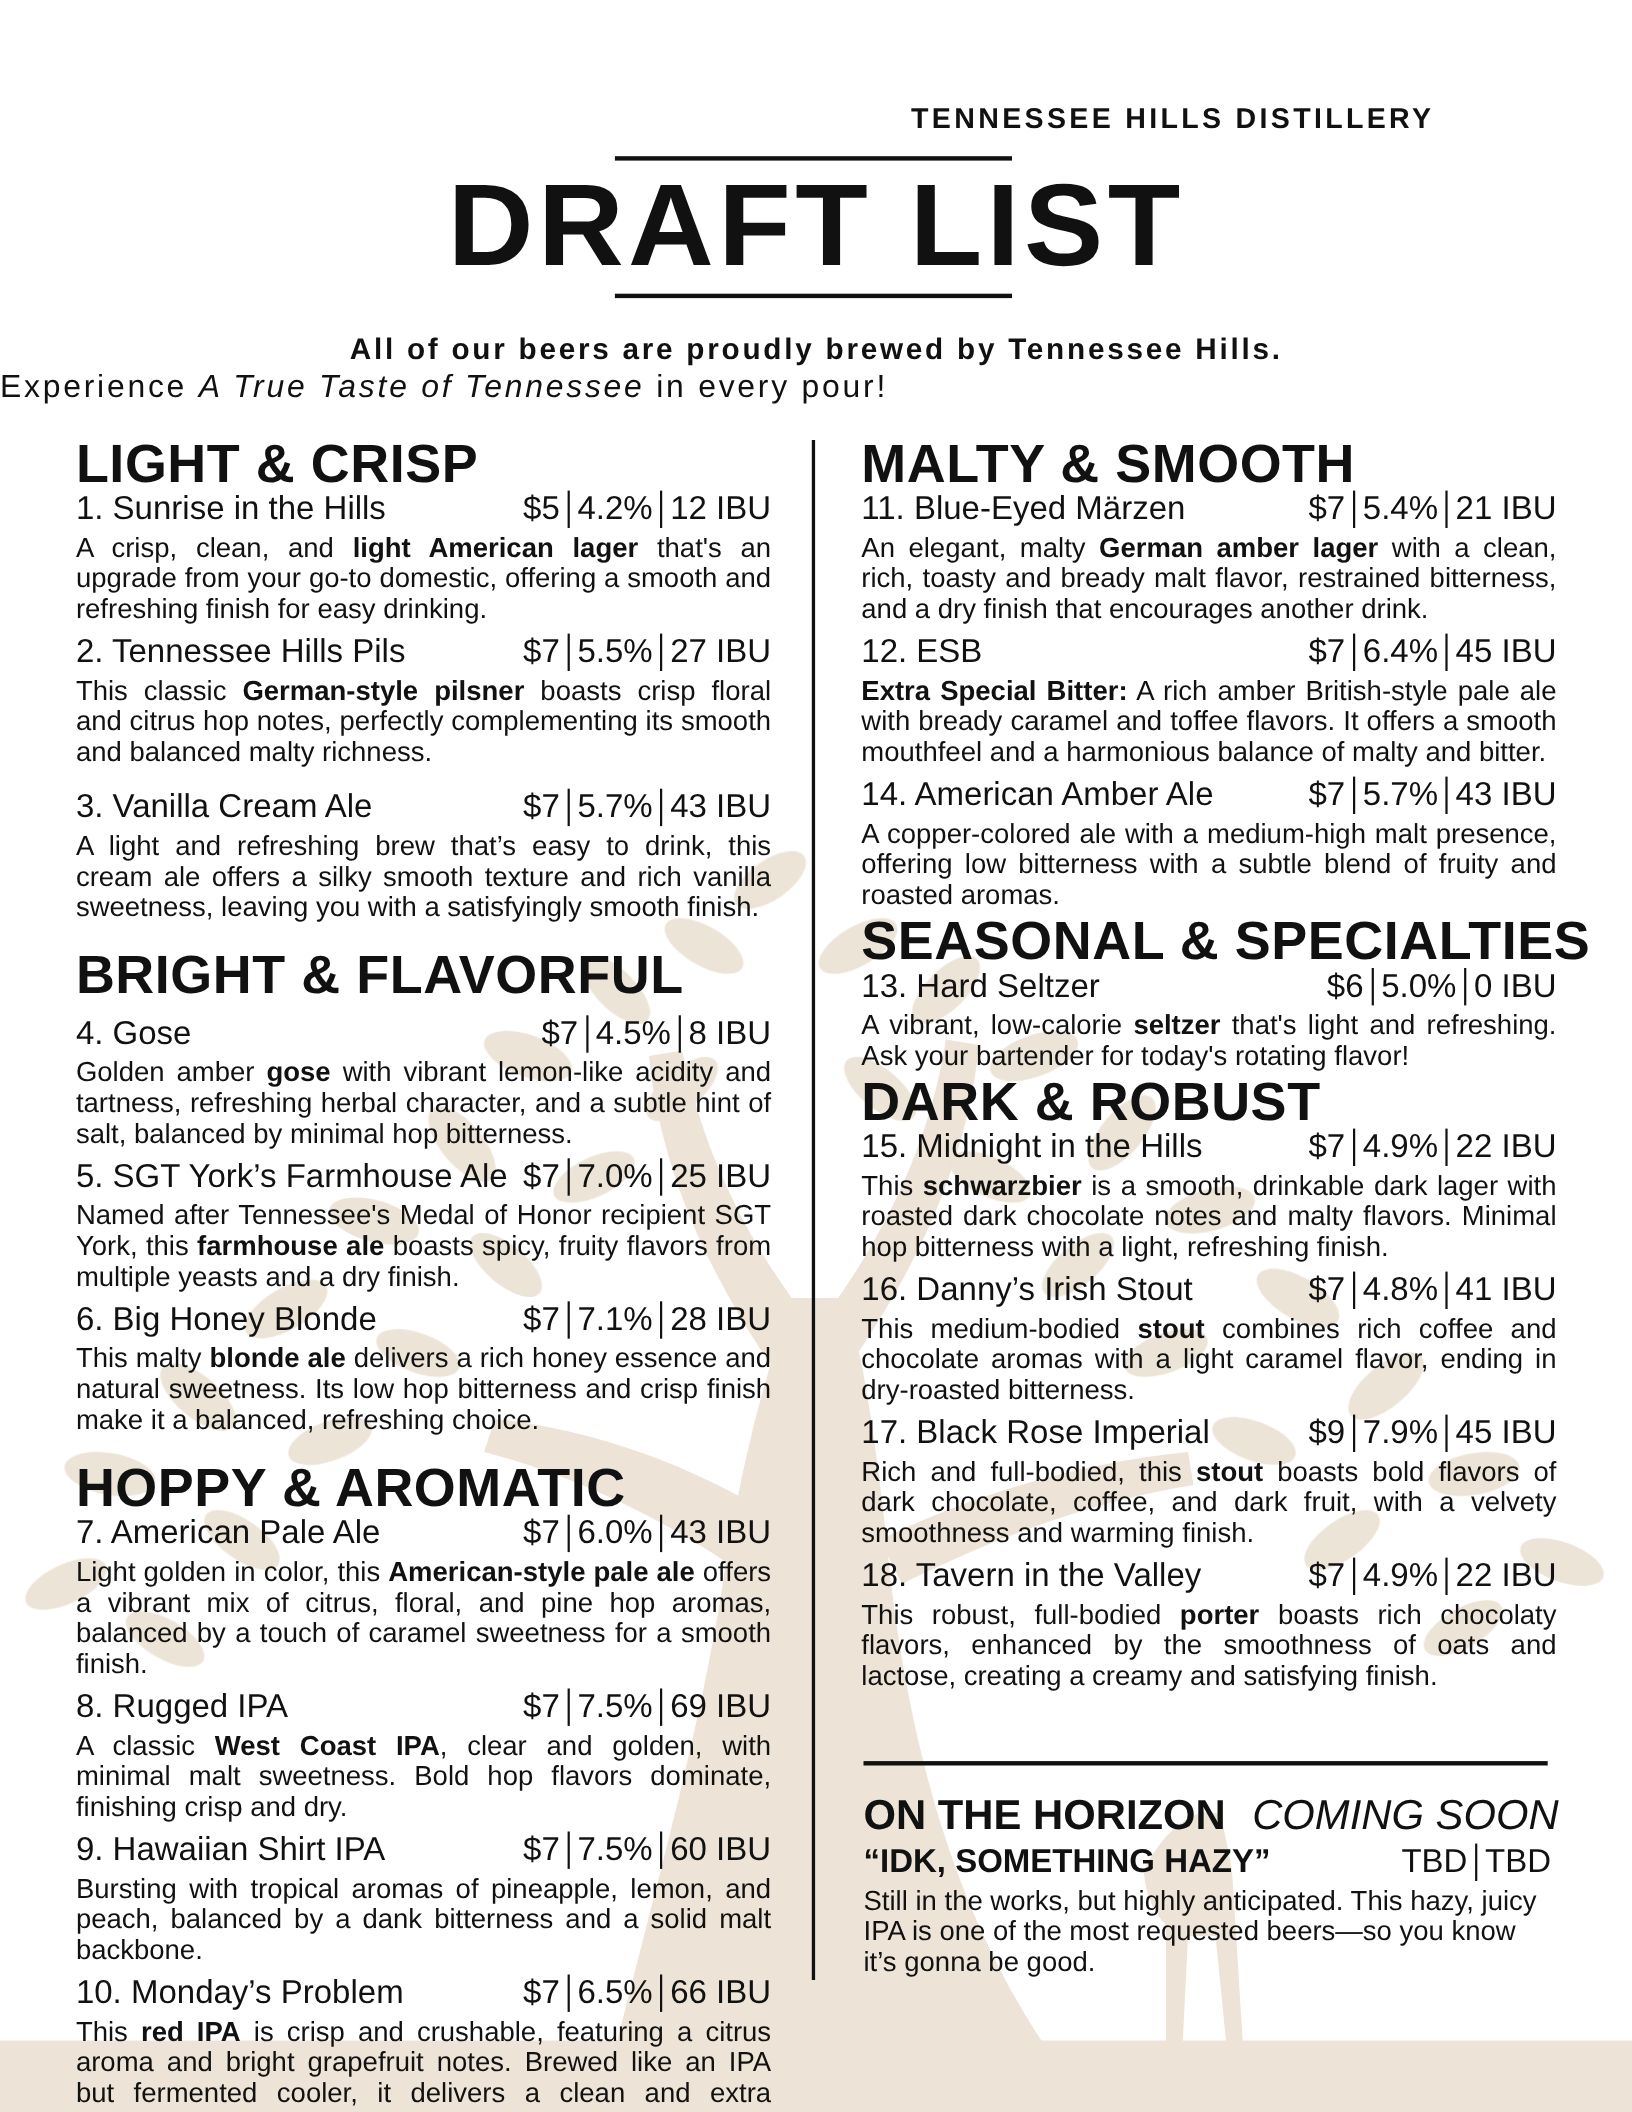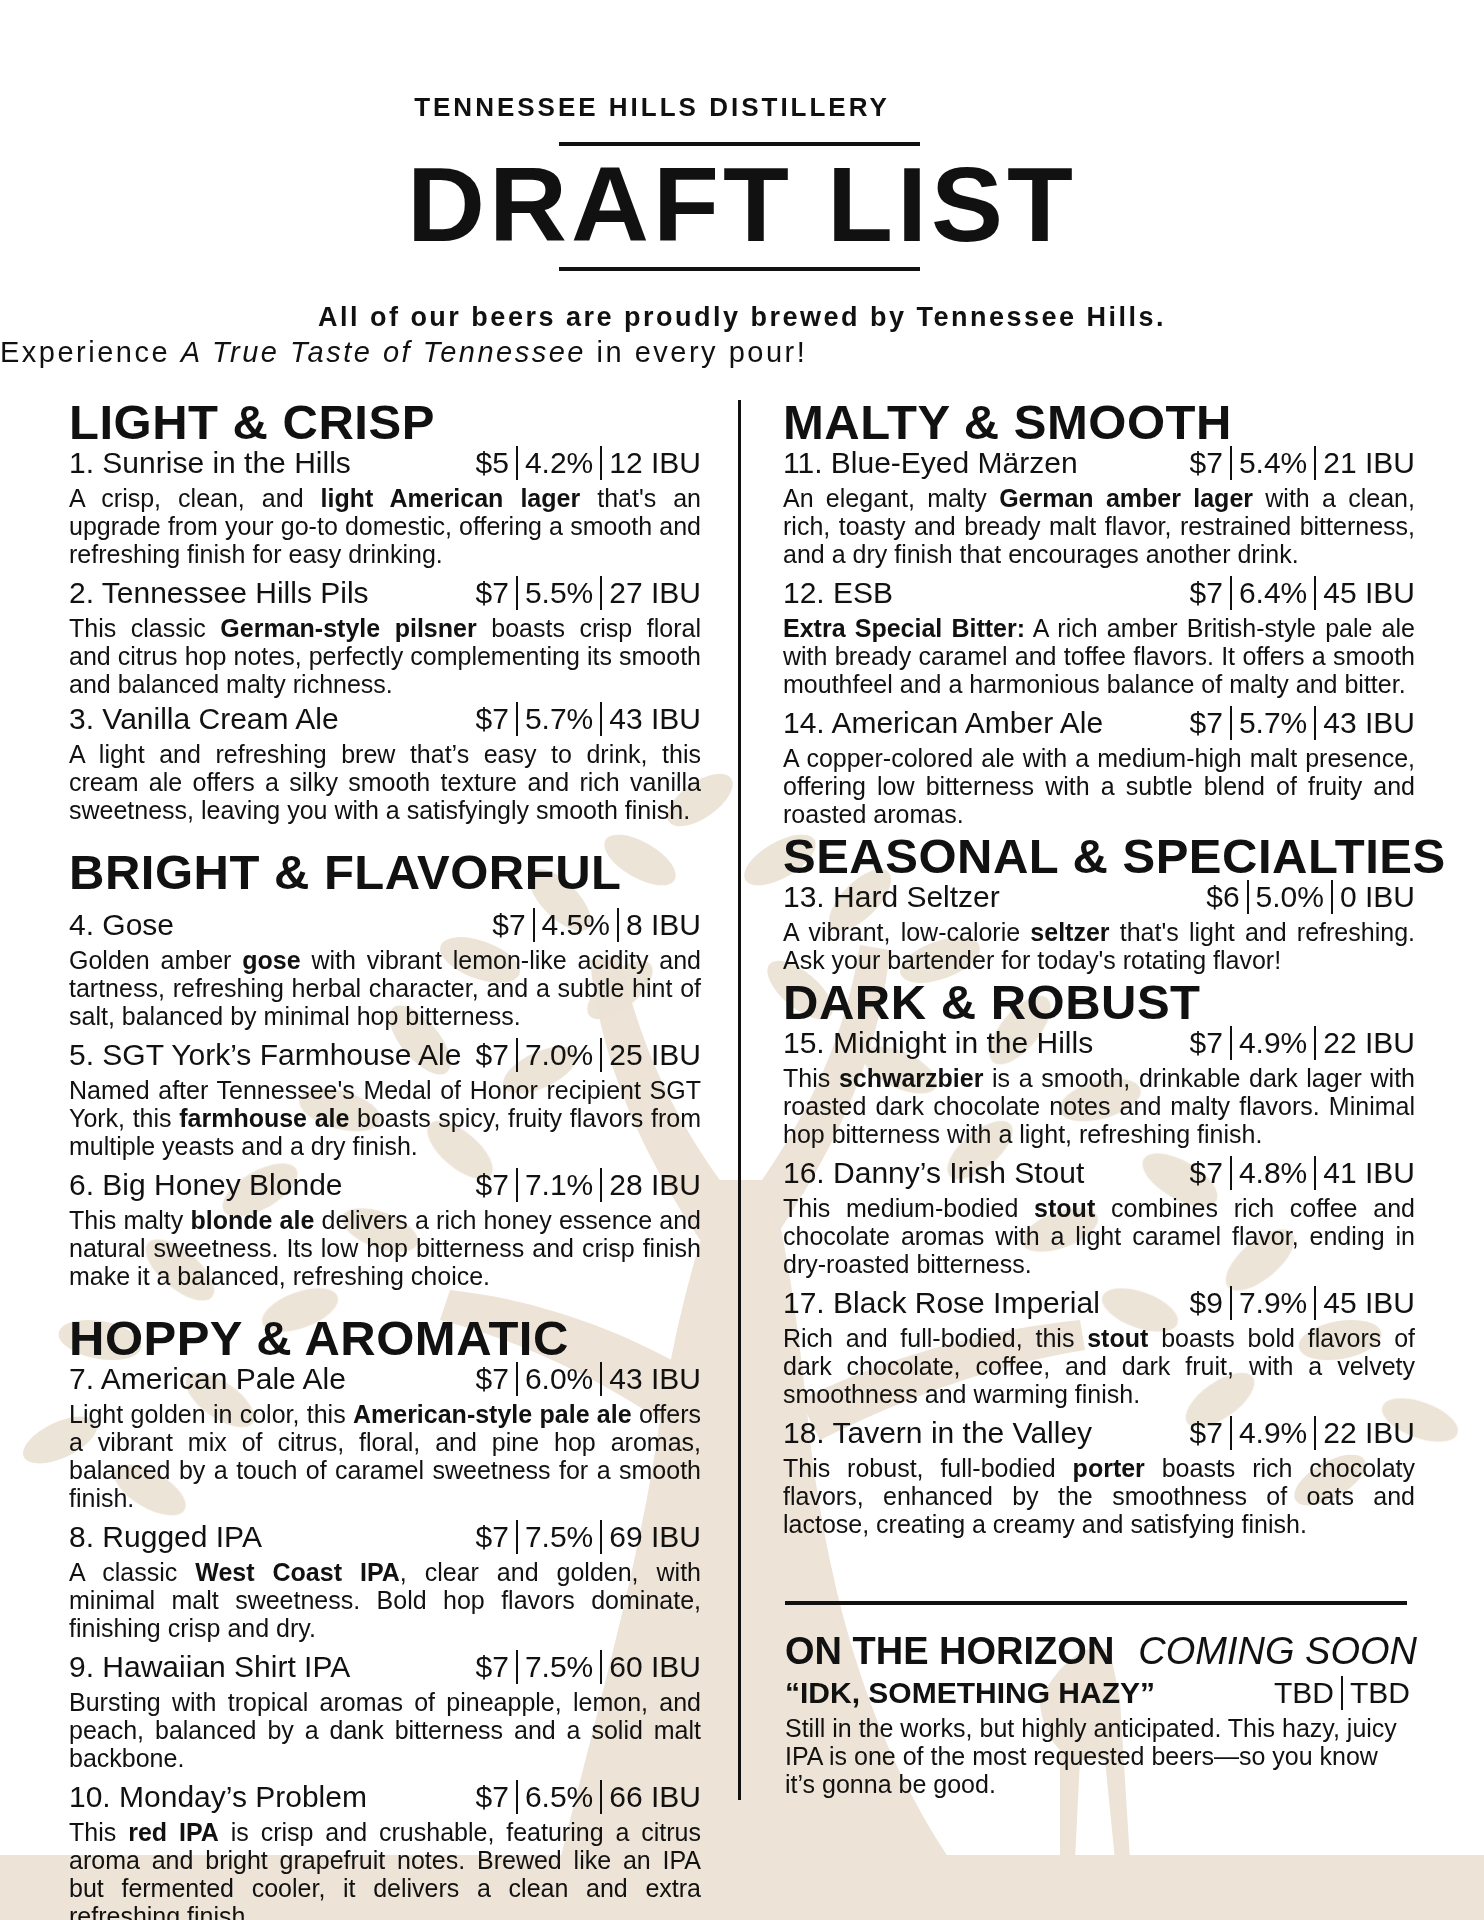--- a/index.html
+++ b/index.html
@@ -5,21 +5,21 @@
   html, body { margin:0; padding:0; }
   body {
     width:1484px; height:1920px; position:relative; overflow:hidden;
     background:#ffffff; color:#111;
     font-family:"Liberation Sans", "DejaVu Sans", sans-serif;
   }
   .bg-band { position:absolute; left:0; top:1855px; width:1484px; height:65px; background:#ede3d6; }
   .watermark { position:absolute; left:0; top:0; width:1484px; height:1920px; pointer-events:none; }
   .content { position:absolute; left:0; top:0; width:1484px; height:1920px; }
 
-  .brand { position:absolute; top:92px; left:0; width:1304px; text-align:center;
+  .brand { position:absolute; top:92px; left:0; width:1304px; text-align:right;
     font-weight:700; font-size:26px; letter-spacing:3px; }
   .rule-top, .rule-bottom { position:absolute; left:559px; width:361px; height:4px; background:#111; }
   .rule-top { top:142px; } .rule-bottom { top:267px; }
   .title { position:absolute; top:150px; left:0; width:1484px; text-align:center;
     font-weight:700; font-size:108px; letter-spacing:4px; line-height:110px;
     transform:scaleY(0.98); }
   .tag1 { position:absolute; top:302px; left:0; width:1484px; text-align:center;
     font-weight:700; font-size:27px; letter-spacing:2.5px; }
   .tag2 { position:absolute; top:336px; left:0; width:1180px; text-align:left;
     font-size:29px; letter-spacing:2.5px; }
@@ -140,21 +140,21 @@
             <span class="beer-stats">
               <span class="stat">$7</span>
               <span class="sep"></span>
               <span class="stat">5.5%</span>
               <span class="sep"></span>
               <span class="stat">27 IBU</span>
             </span>
           </div>
           <p class="desc"><span>This classic </span><b>German-style pilsner</b><span> boasts crisp floral and citrus hop notes, perfectly complementing its smooth and balanced malty richness.</span></p>
         </div>
-        <div class="beer" style="margin-top: 2px;">
+        <div class="beer" style="margin-top: 17px;">
           <div class="beer-head">
             <span class="beer-name">3. Vanilla Cream Ale</span>
             <span class="beer-stats">
               <span class="stat">$7</span>
               <span class="sep"></span>
               <span class="stat">5.7%</span>
               <span class="sep"></span>
               <span class="stat">43 IBU</span>
             </span>
           </div>

